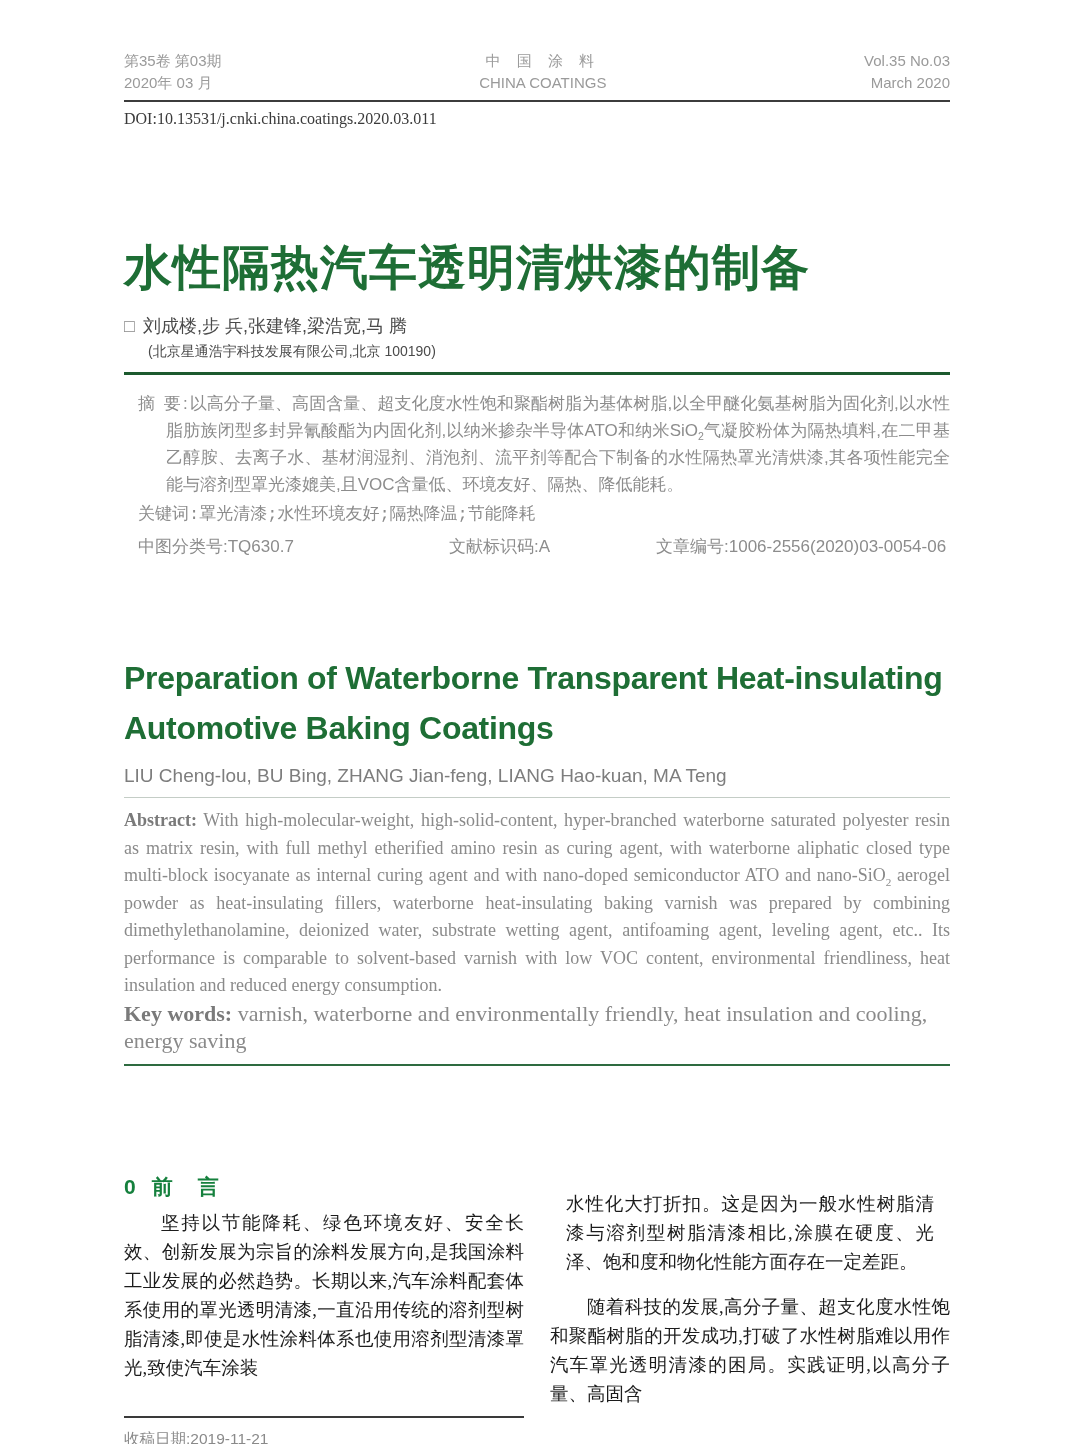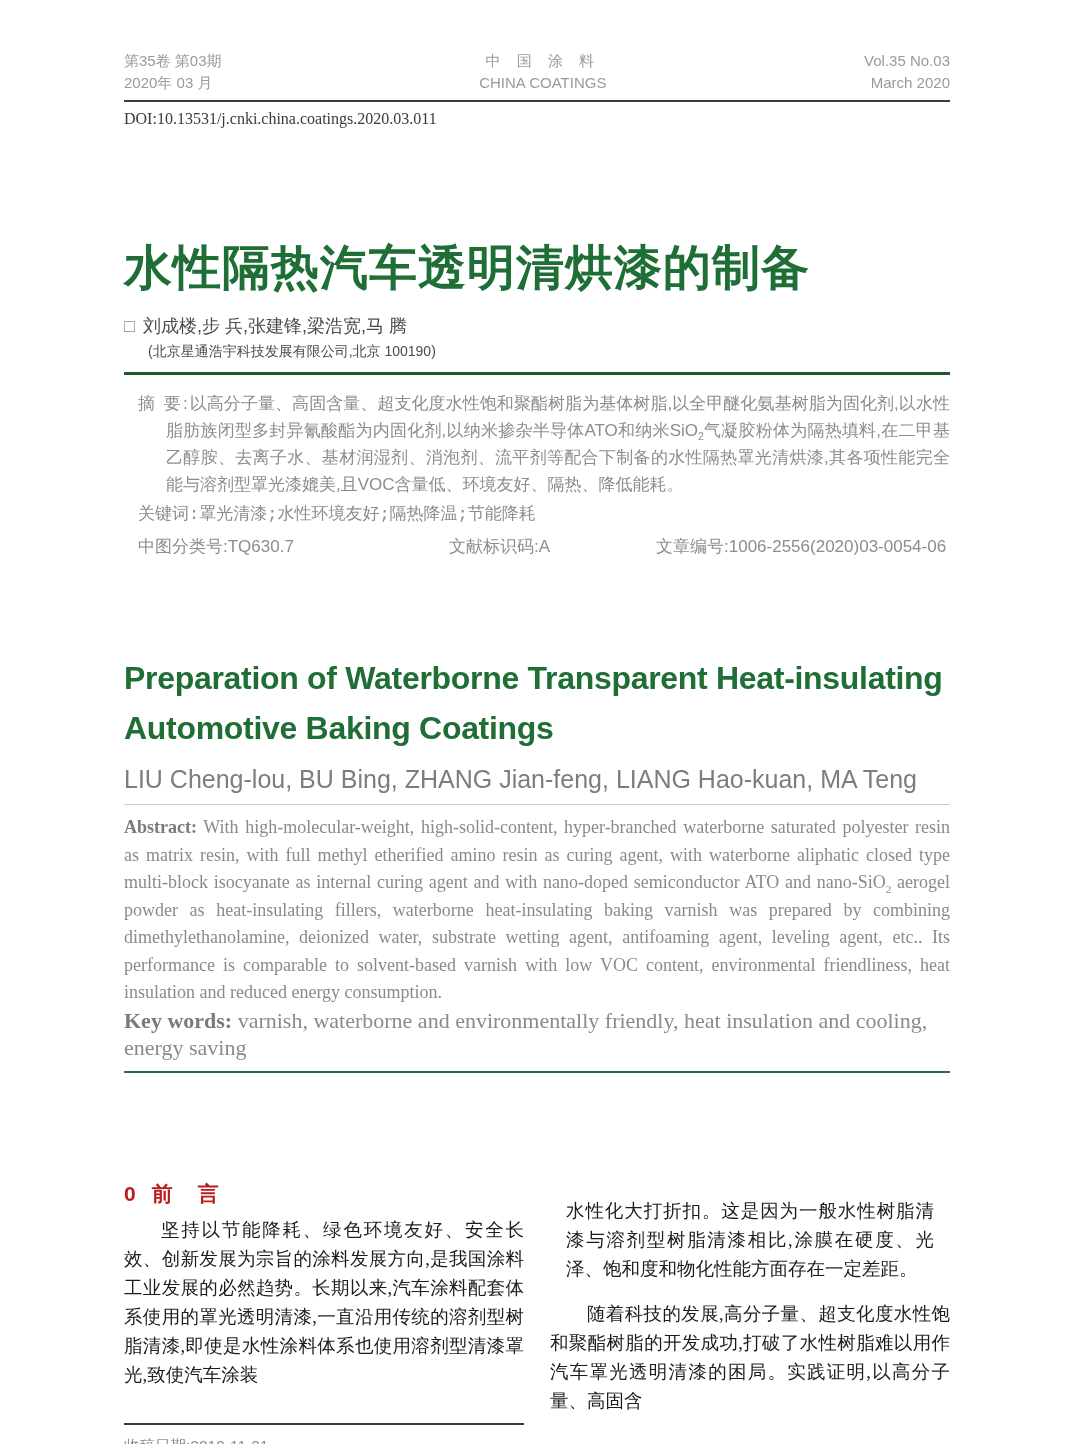--- a/index.html
+++ b/index.html
@@ -57,41 +57,41 @@
   .zh-clc .c3{position:absolute;left:532px;}
   sub.s{vertical-align:sub;font-size:0.62em;line-height:0;}
 
   
   .en-title{
     margin-top:92px;
     font-size:32px;font-weight:bold;color:#1e6e35;line-height:50px;
     font-family:"Liberation Sans","DejaVu Sans",sans-serif;
     letter-spacing:-0.3px;
   }
-  .en-authors{margin-top:12px;font-size:25px;color:#7d7d7d;
+  .en-authors{margin-top:12px;font-size:19px;color:#7d7d7d;
     font-family:"Liberation Sans","DejaVu Sans",sans-serif;}
   .en-affil{margin-top:6px;font-size:18px;font-style:italic;color:#8a8a8a;}
   .rule-light{margin-top:10px;height:1px;background:#c4cdc6;}
 
   
   .en-abstract{
     margin-top:9px;font-size:18px;line-height:27.5px;color:#8a8a8a;
     text-align:justify;
   }
   .en-abstract .lbl,.en-keywords .lbl{font-weight:bold;color:#7a7a7a;}
   .en-keywords{font-size:22px;line-height:27.5px;color:#8a8a8a;}
   .rule-green-mid{margin-top:9px;height:2px;background:#2e6b40;}
 
   
   .body-cols{
     display:flex;gap:26px;margin-top:108px;
   }
   .col{width:400px;}
   .sec-heading{
-    font-size:21px;font-weight:bold;color:#b91c1c;
+    font-size:21px;font-weight:bold;color:#15803d;
     font-family:"Liberation Sans","DejaVu Sans",sans-serif;
     letter-spacing:2px;line-height:26px;
   }
   .sec-heading .num{margin-right:16px;letter-spacing:0;}
   .bodytext{
     font-size:18.5px;line-height:29px;color:#1c1c1c;text-align:justify;
     margin-top:9px;
   }
   .indent{text-indent:2em;}
   .col-right .bodytext{margin-top:2px;}

